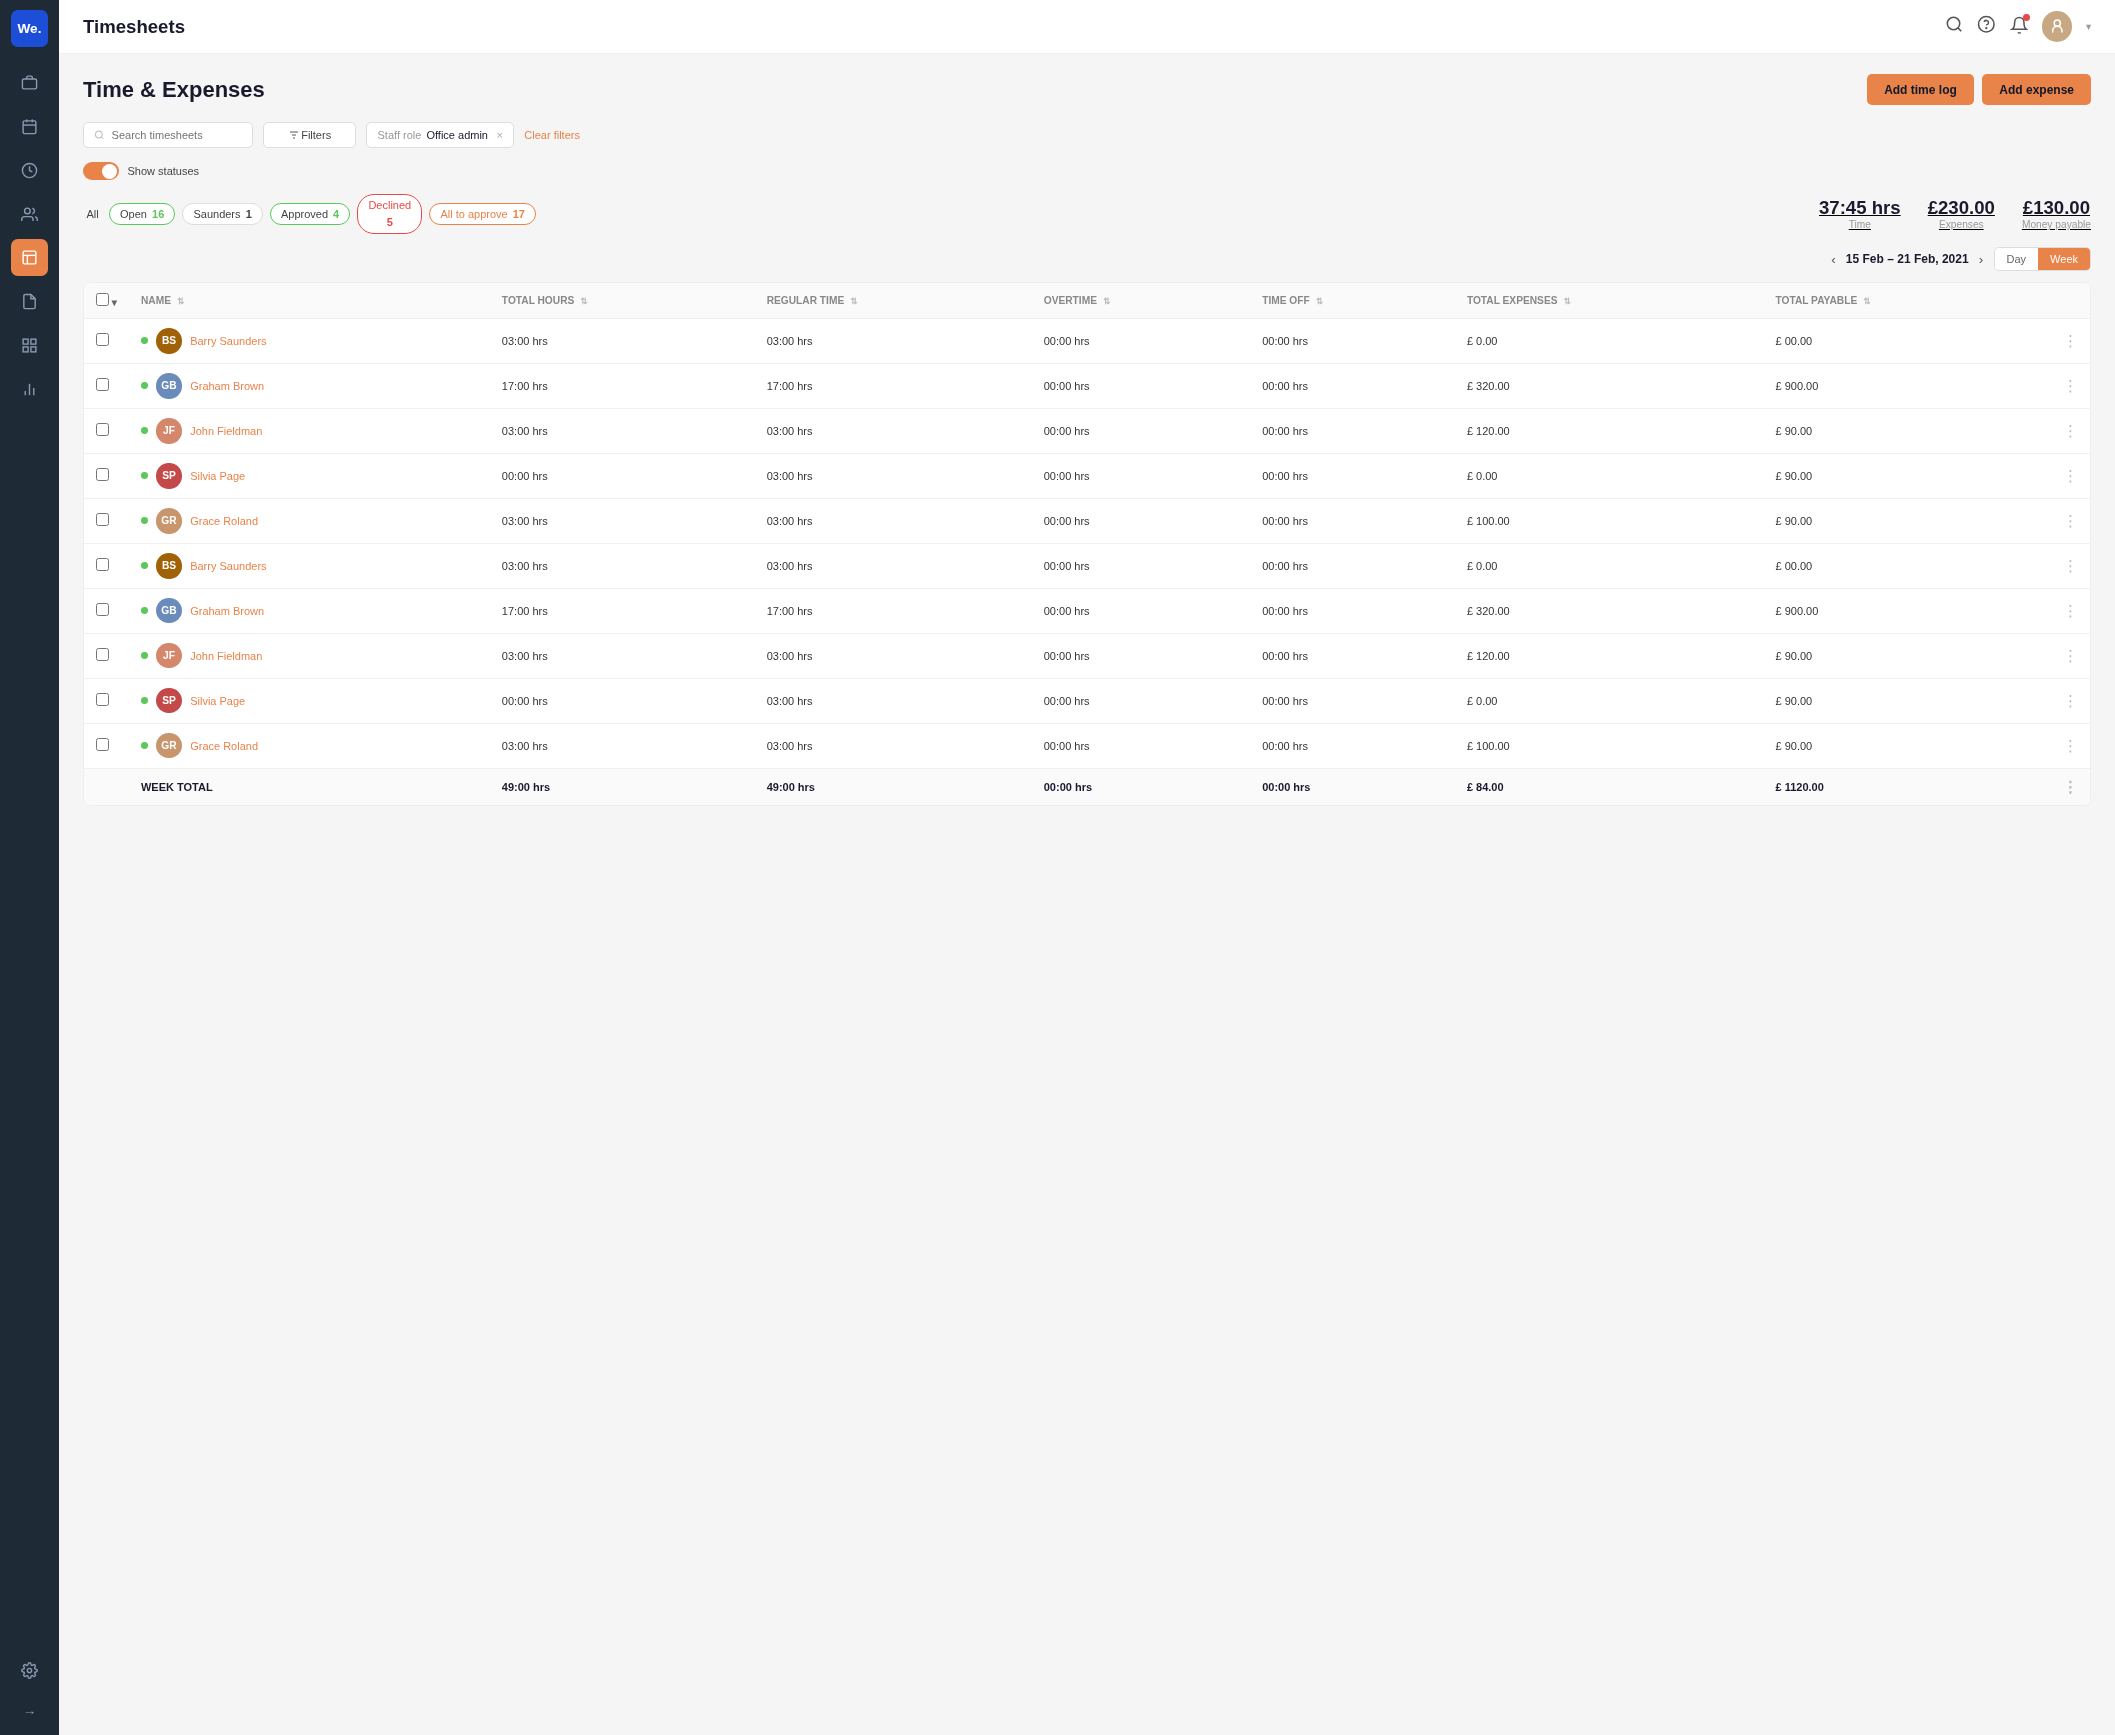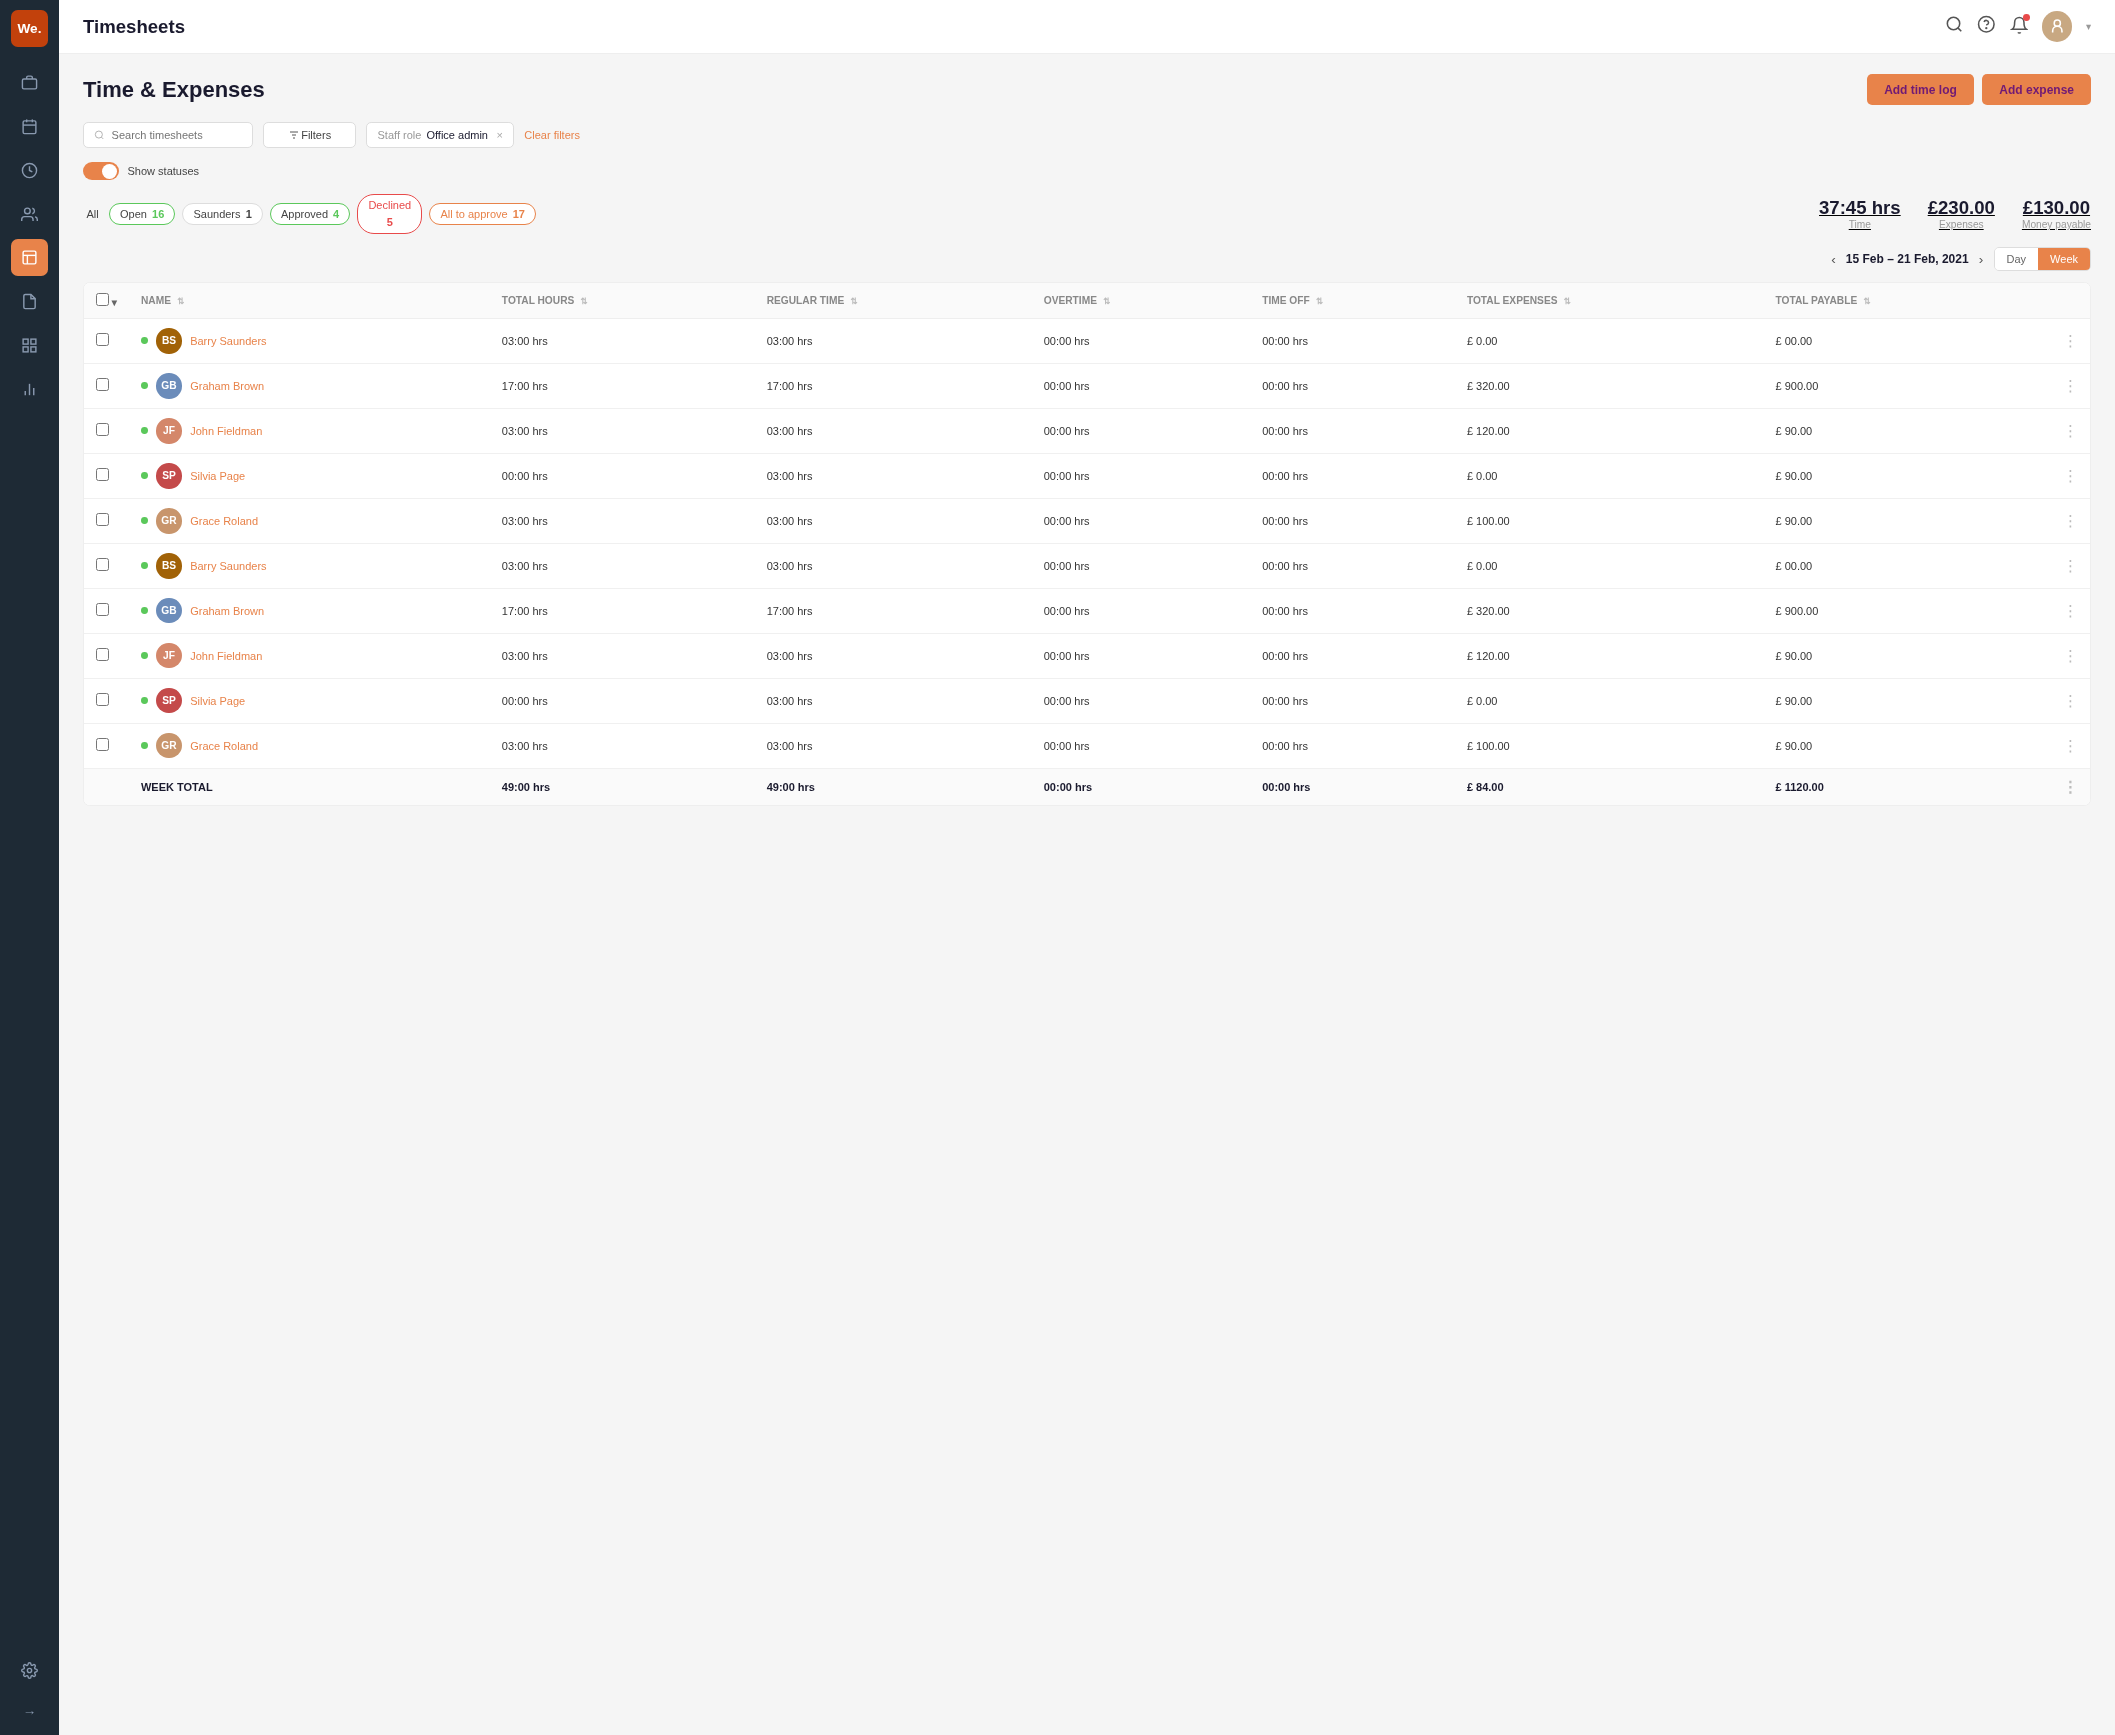--- a/index.html
+++ b/index.html
@@ -13,21 +13,21 @@
       flex-direction: column;
       align-items: center;
       padding: 10.2px 0;
       flex-shrink: 0;
       height: 100vh;
     }
     .sidebar-logo {
       color: white;
       font-weight: 700;
       font-size: 13.6px;
-      background: #c2410c;
+      background: #1d4ed8;
       width: 37px;
       height: 37px;
       border-radius: 6.8px;
       display: flex;
       align-items: center;
       justify-content: center;
       margin-bottom: 17px;
     }
     .sidebar-icons {
       display: flex;
@@ -142,21 +142,21 @@
       font-size: 22px;
       font-weight: 600;
       color: #1a1a2e;
     }
     .header-buttons {
       display: flex;
       gap: 8.5px;
     }
     .btn-primary {
       background: #e8834a;
-      color: #701a75;
+      color: #0f172a;
       border: none;
       padding: 8.5px 17px;
       border-radius: 5.1px;
       font-size: 12px;
       font-weight: 600;
       cursor: pointer;
     }
 
     
     .filters-row {

